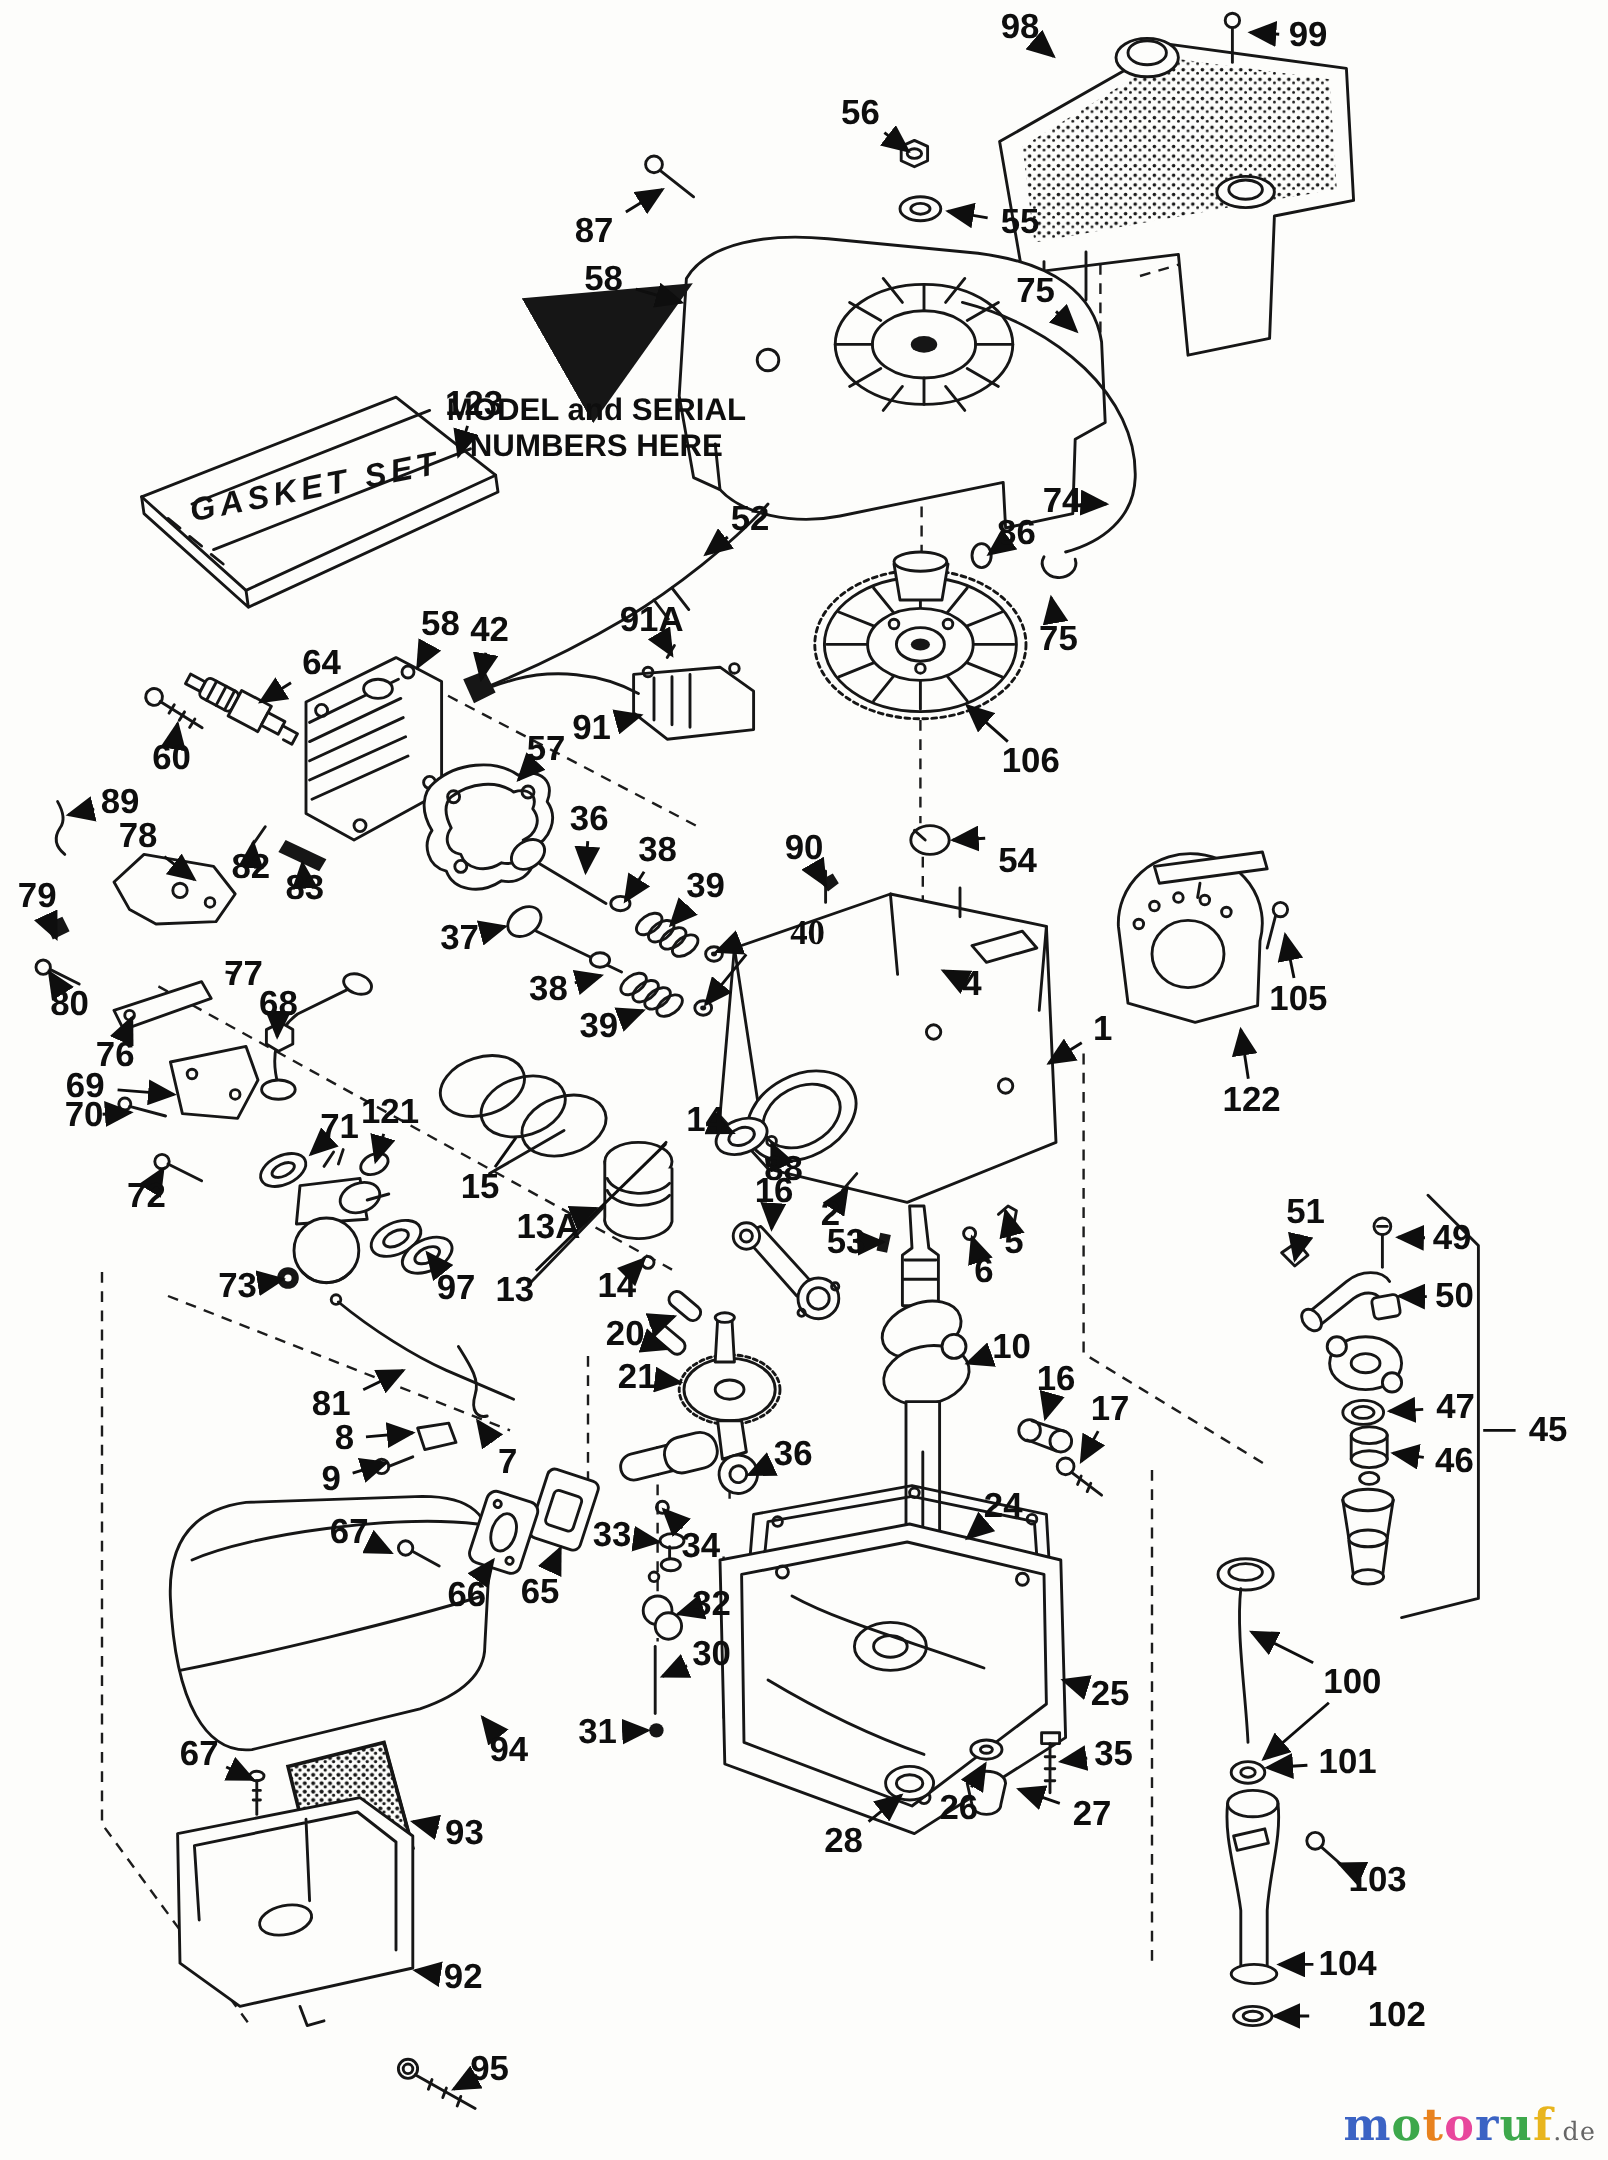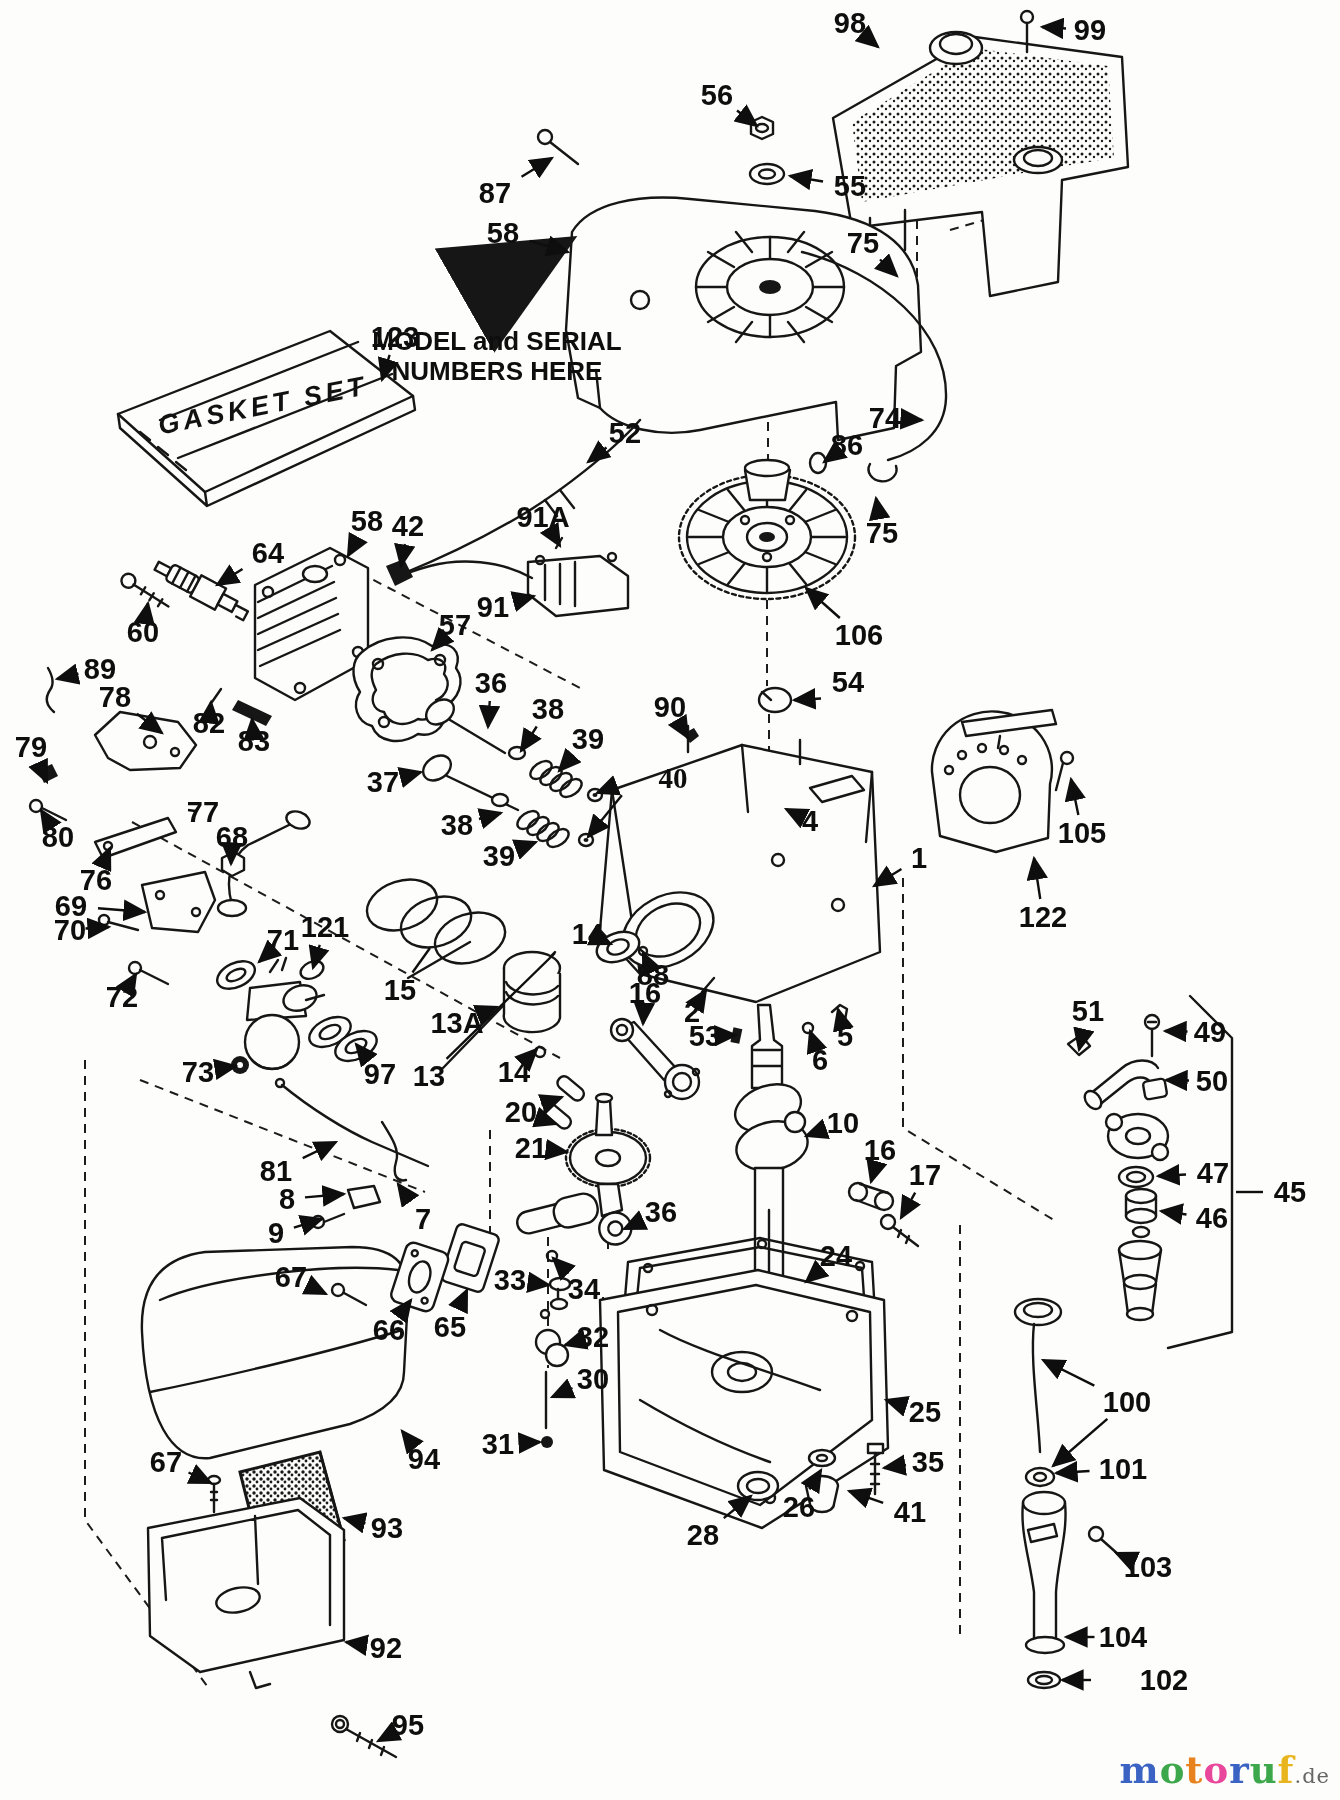--- a/index.html
+++ b/index.html
@@ -642,21 +642,21 @@
       <div class="part-label" style="left: 71px; top: 906px;">69</div>
       <div class="part-label" style="left: 70px; top: 930px;">70</div>
       <div class="part-label" style="left: 491px; top: 683px;">36</div>
       <div class="part-label" style="left: 383px; top: 782px;">37</div>
       <div class="part-label" style="left: 548px; top: 709px;">38</div>
       <div class="part-label" style="left: 588px; top: 739px;">39</div>
       <div class="part-label" style="left: 673px; top: 778px; font-family: Liberation Serif, serif;">40</div>
       <div class="part-label" style="left: 457px; top: 825px;">38</div>
       <div class="part-label" style="left: 499px; top: 856px;">39</div>
       <div class="part-label" style="left: 670px; top: 707px;">90</div>
-      <div class="part-label" style="left: 848px; top: 682px;">54</div>
+      <div class="part-label" style="left: 848px; top: 718px;">54</div>
       <div class="part-label" style="left: 588px; top: 934px;">14</div>
       <div class="part-label" style="left: 810px; top: 821px;">4</div>
       <div class="part-label" style="left: 919px; top: 858px;">1</div>
       <div class="part-label" style="left: 1082px; top: 833px;">105</div>
       <div class="part-label" style="left: 1043px; top: 917px;">122</div>
       <div class="part-label" style="left: 283px; top: 940px;">71</div>
       <div class="part-label" style="left: 325px; top: 927px;">121</div>
       <div class="part-label" style="left: 122px; top: 997px;">72</div>
       <div class="part-label" style="left: 198px; top: 1072px;">73</div>
       <div class="part-label" style="left: 380px; top: 1074px;">97</div>
@@ -691,21 +691,21 @@
       <div class="part-label" style="left: 593px; top: 1337px;">32</div>
       <div class="part-label" style="left: 593px; top: 1379px;">30</div>
       <div class="part-label" style="left: 498px; top: 1444px;">31</div>
       <div class="part-label" style="left: 291px; top: 1277px;">67</div>
       <div class="part-label" style="left: 389px; top: 1330px;">66</div>
       <div class="part-label" style="left: 450px; top: 1327px;">65</div>
       <div class="part-label" style="left: 836px; top: 1256px;">24</div>
       <div class="part-label" style="left: 925px; top: 1412px;">25</div>
       <div class="part-label" style="left: 928px; top: 1462px;">35</div>
       <div class="part-label" style="left: 799px; top: 1507px;">26</div>
-      <div class="part-label" style="left: 910px; top: 1512px;">41</div>
+      <div class="part-label" style="left: 910px; top: 1512px;">27</div>
       <div class="part-label" style="left: 703px; top: 1535px;">28</div>
       <div class="part-label" style="left: 166px; top: 1462px;">67</div>
       <div class="part-label" style="left: 424px; top: 1459px;">94</div>
       <div class="part-label" style="left: 387px; top: 1528px;">93</div>
       <div class="part-label" style="left: 386px; top: 1648px;">92</div>
       <div class="part-label" style="left: 408px; top: 1725px;">95</div>
       <div class="part-label" style="left: 1127px; top: 1402px;">100</div>
       <div class="part-label" style="left: 1123px; top: 1469px;">101</div>
       <div class="part-label" style="left: 1148px; top: 1567px;">103</div>
       <div class="part-label" style="left: 1123px; top: 1637px;">104</div>

